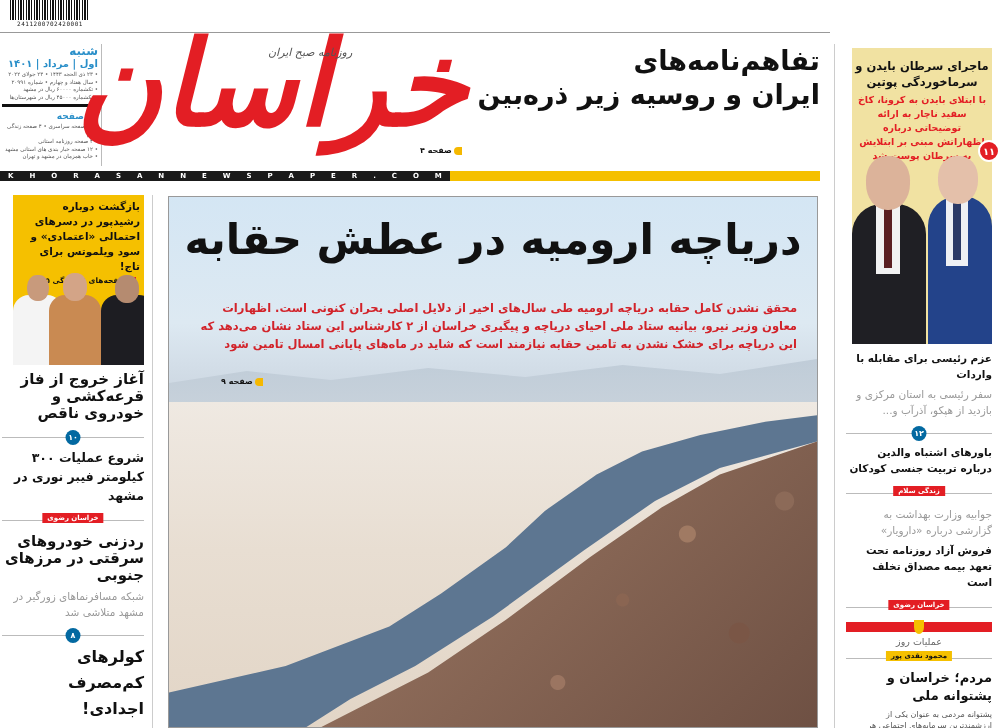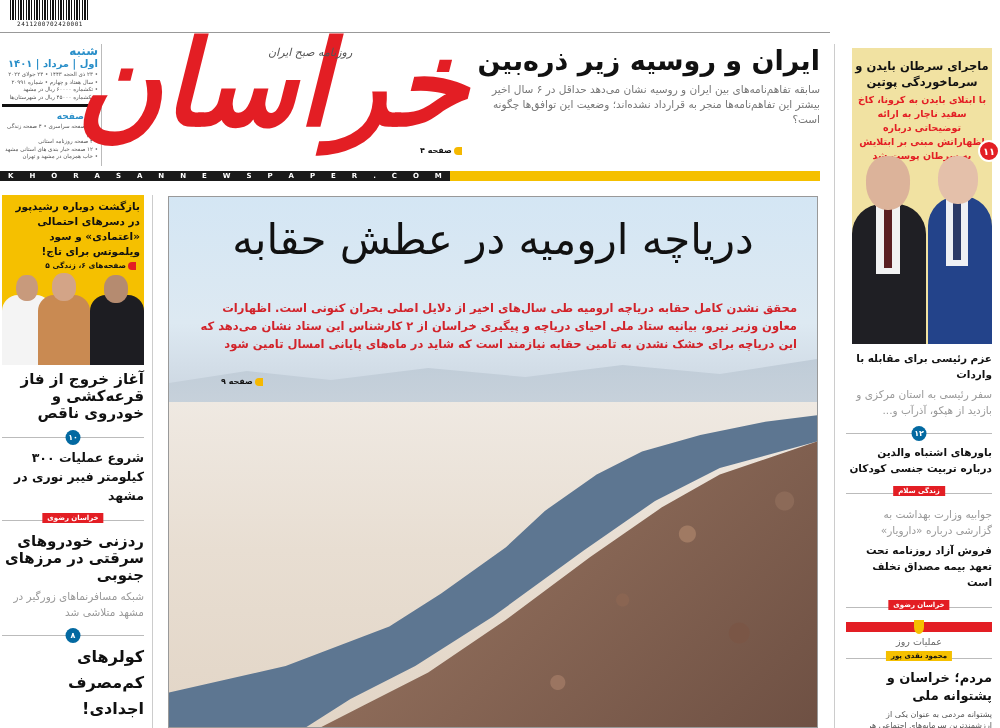--- a/index.html
+++ b/index.html
@@ -51,21 +51,21 @@
     .sep::before { content: ""; position: absolute; left: 0; right: 0; top: 7px; height: 1px; background: #bbb; }
     .num-badge { position: absolute; left: 50%; top: 0; transform: translateX(-50%); width: 15px; height: 15px; border-radius: 50%; background: #0369a1; color: #fff; font-size: 8px; font-weight: bold; display: flex; align-items: center; justify-content: center; }
     .label-badge { position: absolute; left: 50%; top: 0; transform: translateX(-50%); background: #e31e24; color: #fff; font-size: 7px; font-weight: bold; padding: 1px 5px; white-space: nowrap; }
     .label-badge.yellow { background: #f5c000; color: #111; }
     #rc-red-bar { height: 10px; background: #e31e24; position: relative; margin-top: 8px; }
     #rc-red-bar::after { content: ""; position: absolute; left: 50%; top: -2px; width: 10px; height: 14px; background: #f5c000; transform: translateX(-50%); border-radius: 0 0 50% 50%; }
     #rc-note { font-size: 9.5px; color: #666; text-align: center; margin-top: 4px; }
 
     
     #left-col { left: 2px; top: 195px; width: 142px; }
-    #taj-box { width: 142px; height: 170px; background: #f5c000; position: relative; overflow: hidden; }
+    #taj-box { width: 131px; height: 170px; background: #f5c000; position: relative; overflow: hidden; }
     #taj-title { font-size: 10.5px; font-weight: bold; line-height: 15px; text-align: right; padding: 4px 4px 0; color: #111; }
     #taj-ref { font-size: 7.5px; font-weight: bold; text-align: right; padding: 2px 6px 0; color: #111; }
     #taj-ref .arrow { background: #e31e24; }
     #taj-photo { position: absolute; left: 0; top: 78px; width: 142px; height: 92px; }
     .lc-head { font-size: 15px; font-weight: bold; text-align: right; line-height: 17px; color: #111; }
     .lc-big { font-size: 16px; font-weight: bold; text-align: right; line-height: 26px; color: #111; }
     .lc-grey { font-size: 10.5px; color: #999; text-align: right; line-height: 16px; }
     #vrule-mid-l { left: 152px; top: 195px; width: 1px; height: 533px; background: #ccc; }
     #vrule-mid-r { left: 834px; top: 44px; width: 1px; height: 684px; background: #ccc; }
 
@@ -77,21 +77,21 @@
     #water { position: absolute; left: 0; top: 205px; width: 100%; height: 330px; background: #5d7691; clip-path: polygon(0 88%,18% 80%,34% 68%,42% 58%,52% 44%,58% 33%,66% 22%,73% 15%,82% 10%,92% 6%,100% 4%,100% 12%,85% 20%,75% 30%,64% 45%,50% 65%,38% 80%,28% 90%,20% 100%,0 100%); }
     #rocks { position: absolute; left: 0; top: 205px; width: 100%; height: 330px; background:
       radial-gradient(circle at 70% 60%, #8a6552 0 6px, transparent 7px),
       radial-gradient(circle at 80% 40%, #a07a63 0 8px, transparent 9px),
       radial-gradient(circle at 88% 70%, #7a5646 0 10px, transparent 11px),
       radial-gradient(circle at 60% 85%, #9b7561 0 7px, transparent 8px),
       radial-gradient(circle at 95% 30%, #8c6a58 0 9px, transparent 10px),
       linear-gradient(135deg,#b08a74 0%,#8c6a58 50%,#6e5043 100%);
       clip-path: polygon(100% 12%,85% 22%,76% 32%,65% 47%,52% 66%,40% 82%,30% 92%,22% 100%,100% 100%); }
 
-    #main-headline { position: absolute; left: 0; right: 0; top: 18px; text-align: center; font-size: 42px; font-weight: normal; color: #111; letter-spacing: -1px; }
+    #main-headline { position: absolute; left: 0; right: 0; top: 18px; text-align: center; font-size: 42px; font-weight: bold; color: #111; letter-spacing: -1px; }
     #main-lede { position: absolute; left: 30px; right: 20px; top: 102px; text-align: right; font-size: 11.5px; font-weight: bold; color: #d2232a; line-height: 18px; }
     #main-ref { position: absolute; left: 52px; top: 180px; font-size: 8px; font-weight: bold; color: #111; }
   </style>
 </head>
 <body>
 
 <div id="barcode" class="abs">
   <div class="bars"></div>
   <div class="num">2411200702420001</div>
 </div>
@@ -113,23 +113,23 @@
 </div>
 <div id="vrule-left" class="abs"></div>
 
 <div id="logo" class="abs">
   <div id="logo-text">خراسان</div>
   <div id="logo-sub">روزنامه صبح ایران</div>
 </div>
 
 <div id="lead-block" class="abs">
   <div id="lead-title">
+    <div>تفاهم‌نامه‌های</div>
     <div>ایران و روسیه زیر ذره‌بین</div>
   </div>
-  <div id="lead-summary">سابقه تفاهم‌نامه‌های بین ایران و روسیه نشان می‌دهد حداقل در ۶ سال اخیر بیشتر این تفاهم‌نامه‌ها منجر به قرارداد نشده‌اند؛ وضعیت این توافق‌ها چگونه است؟</div>
 </div>
 <div id="lead-ref" class="abs">
   <span class="arrow"></span><span>صفحه ۴</span>
 </div>
 
 <div id="strip" class="abs"></div>
 <div id="strip-black" class="abs">
   <span>K</span>
   <span>H</span>
   <span>O</span>

